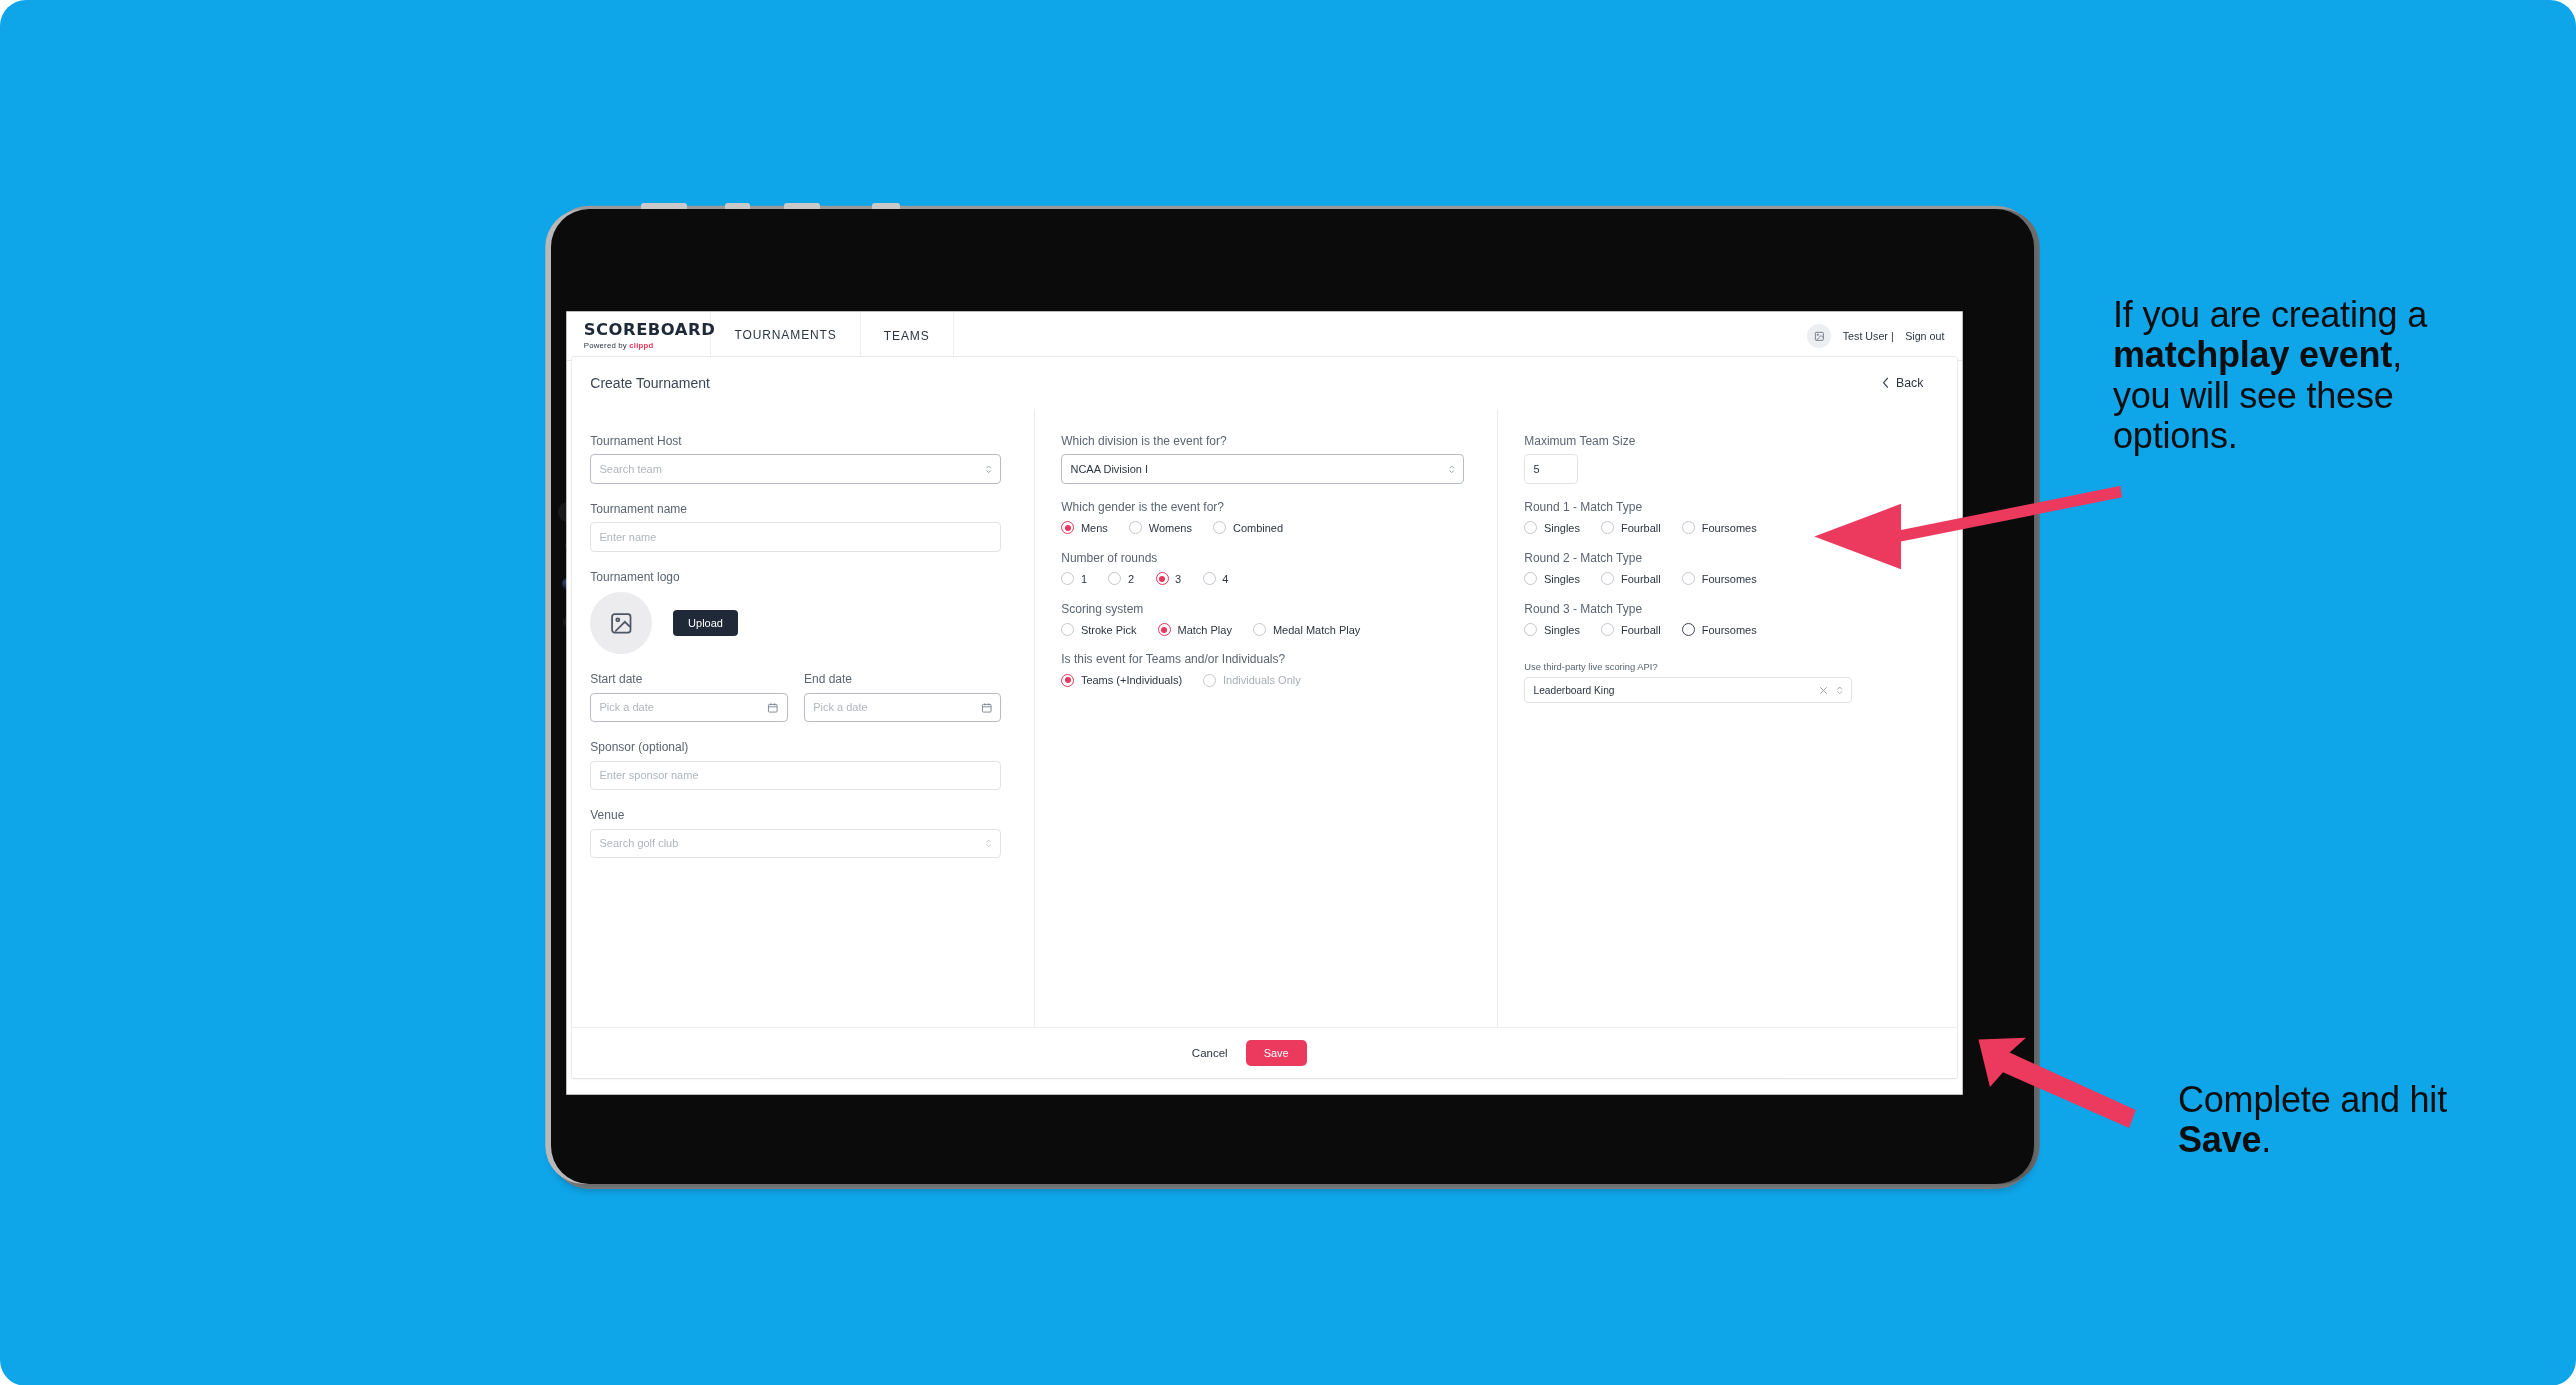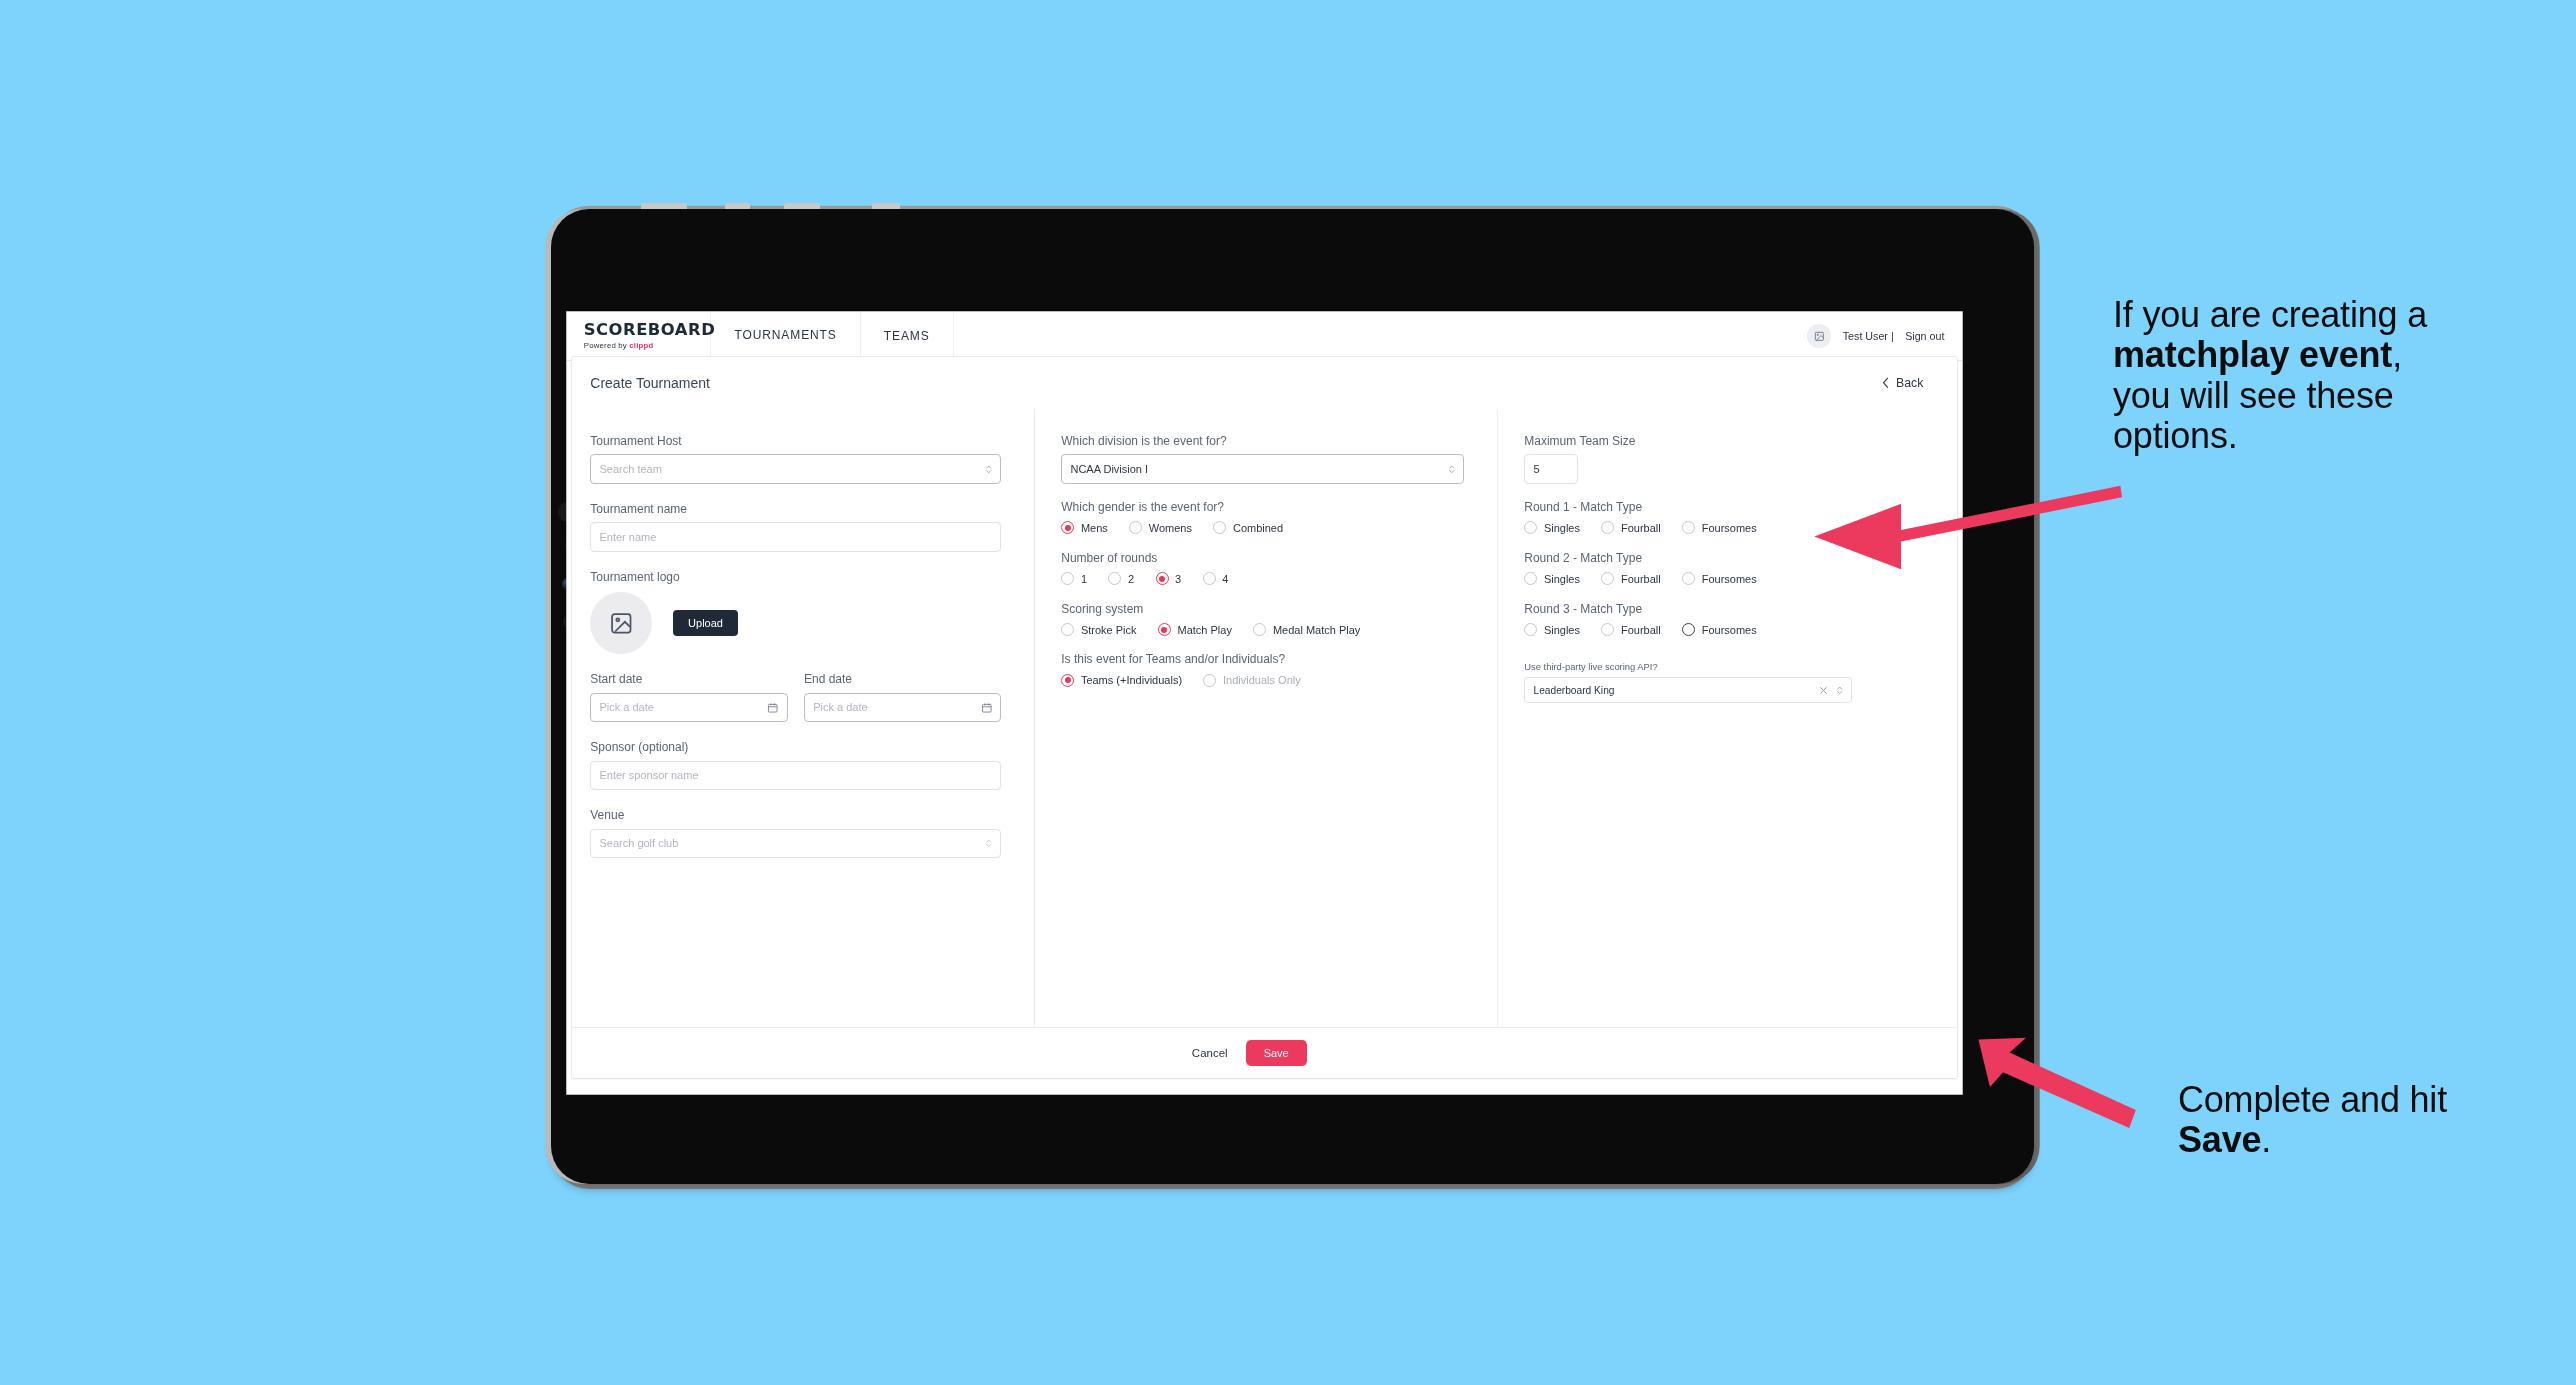--- a/index.html
+++ b/index.html
@@ -2,21 +2,21 @@
 <html style="font-size:13px"><head>
 <meta charset="utf-8">
 <style>
   * { box-sizing: border-box; margin: 0; padding: 0; }
   html, body {
     width: 2576px; height: 1386px;
     background: #ffffff;
     font-family: "Liberation Sans", sans-serif;
     overflow: hidden;
   }
-  #stage { position: relative; width: 2576px; height: 1386px; background: #7dd3fc; }
+  #stage { position: relative; width: 2576px; height: 1386px; background: #0ea5e9; border-radius: 26px; }
 
   
   #tablet {
     position: absolute; left: 551px; top: 209px;
     width: 1483px; height: 975px;
     background: #0b0b0b;
     border-radius: 38px;
     box-shadow: -5.7px 0 0 0 #b9b9b9, 0 6.6px 8.2px -1.6px rgba(0,0,0,.28),
                  5.7px 0 0 0 #6e6e6e, 0 -3.3px 0 0 #9a9a9a, 0 4.9px 0 0 #8e8e8e;
   }

